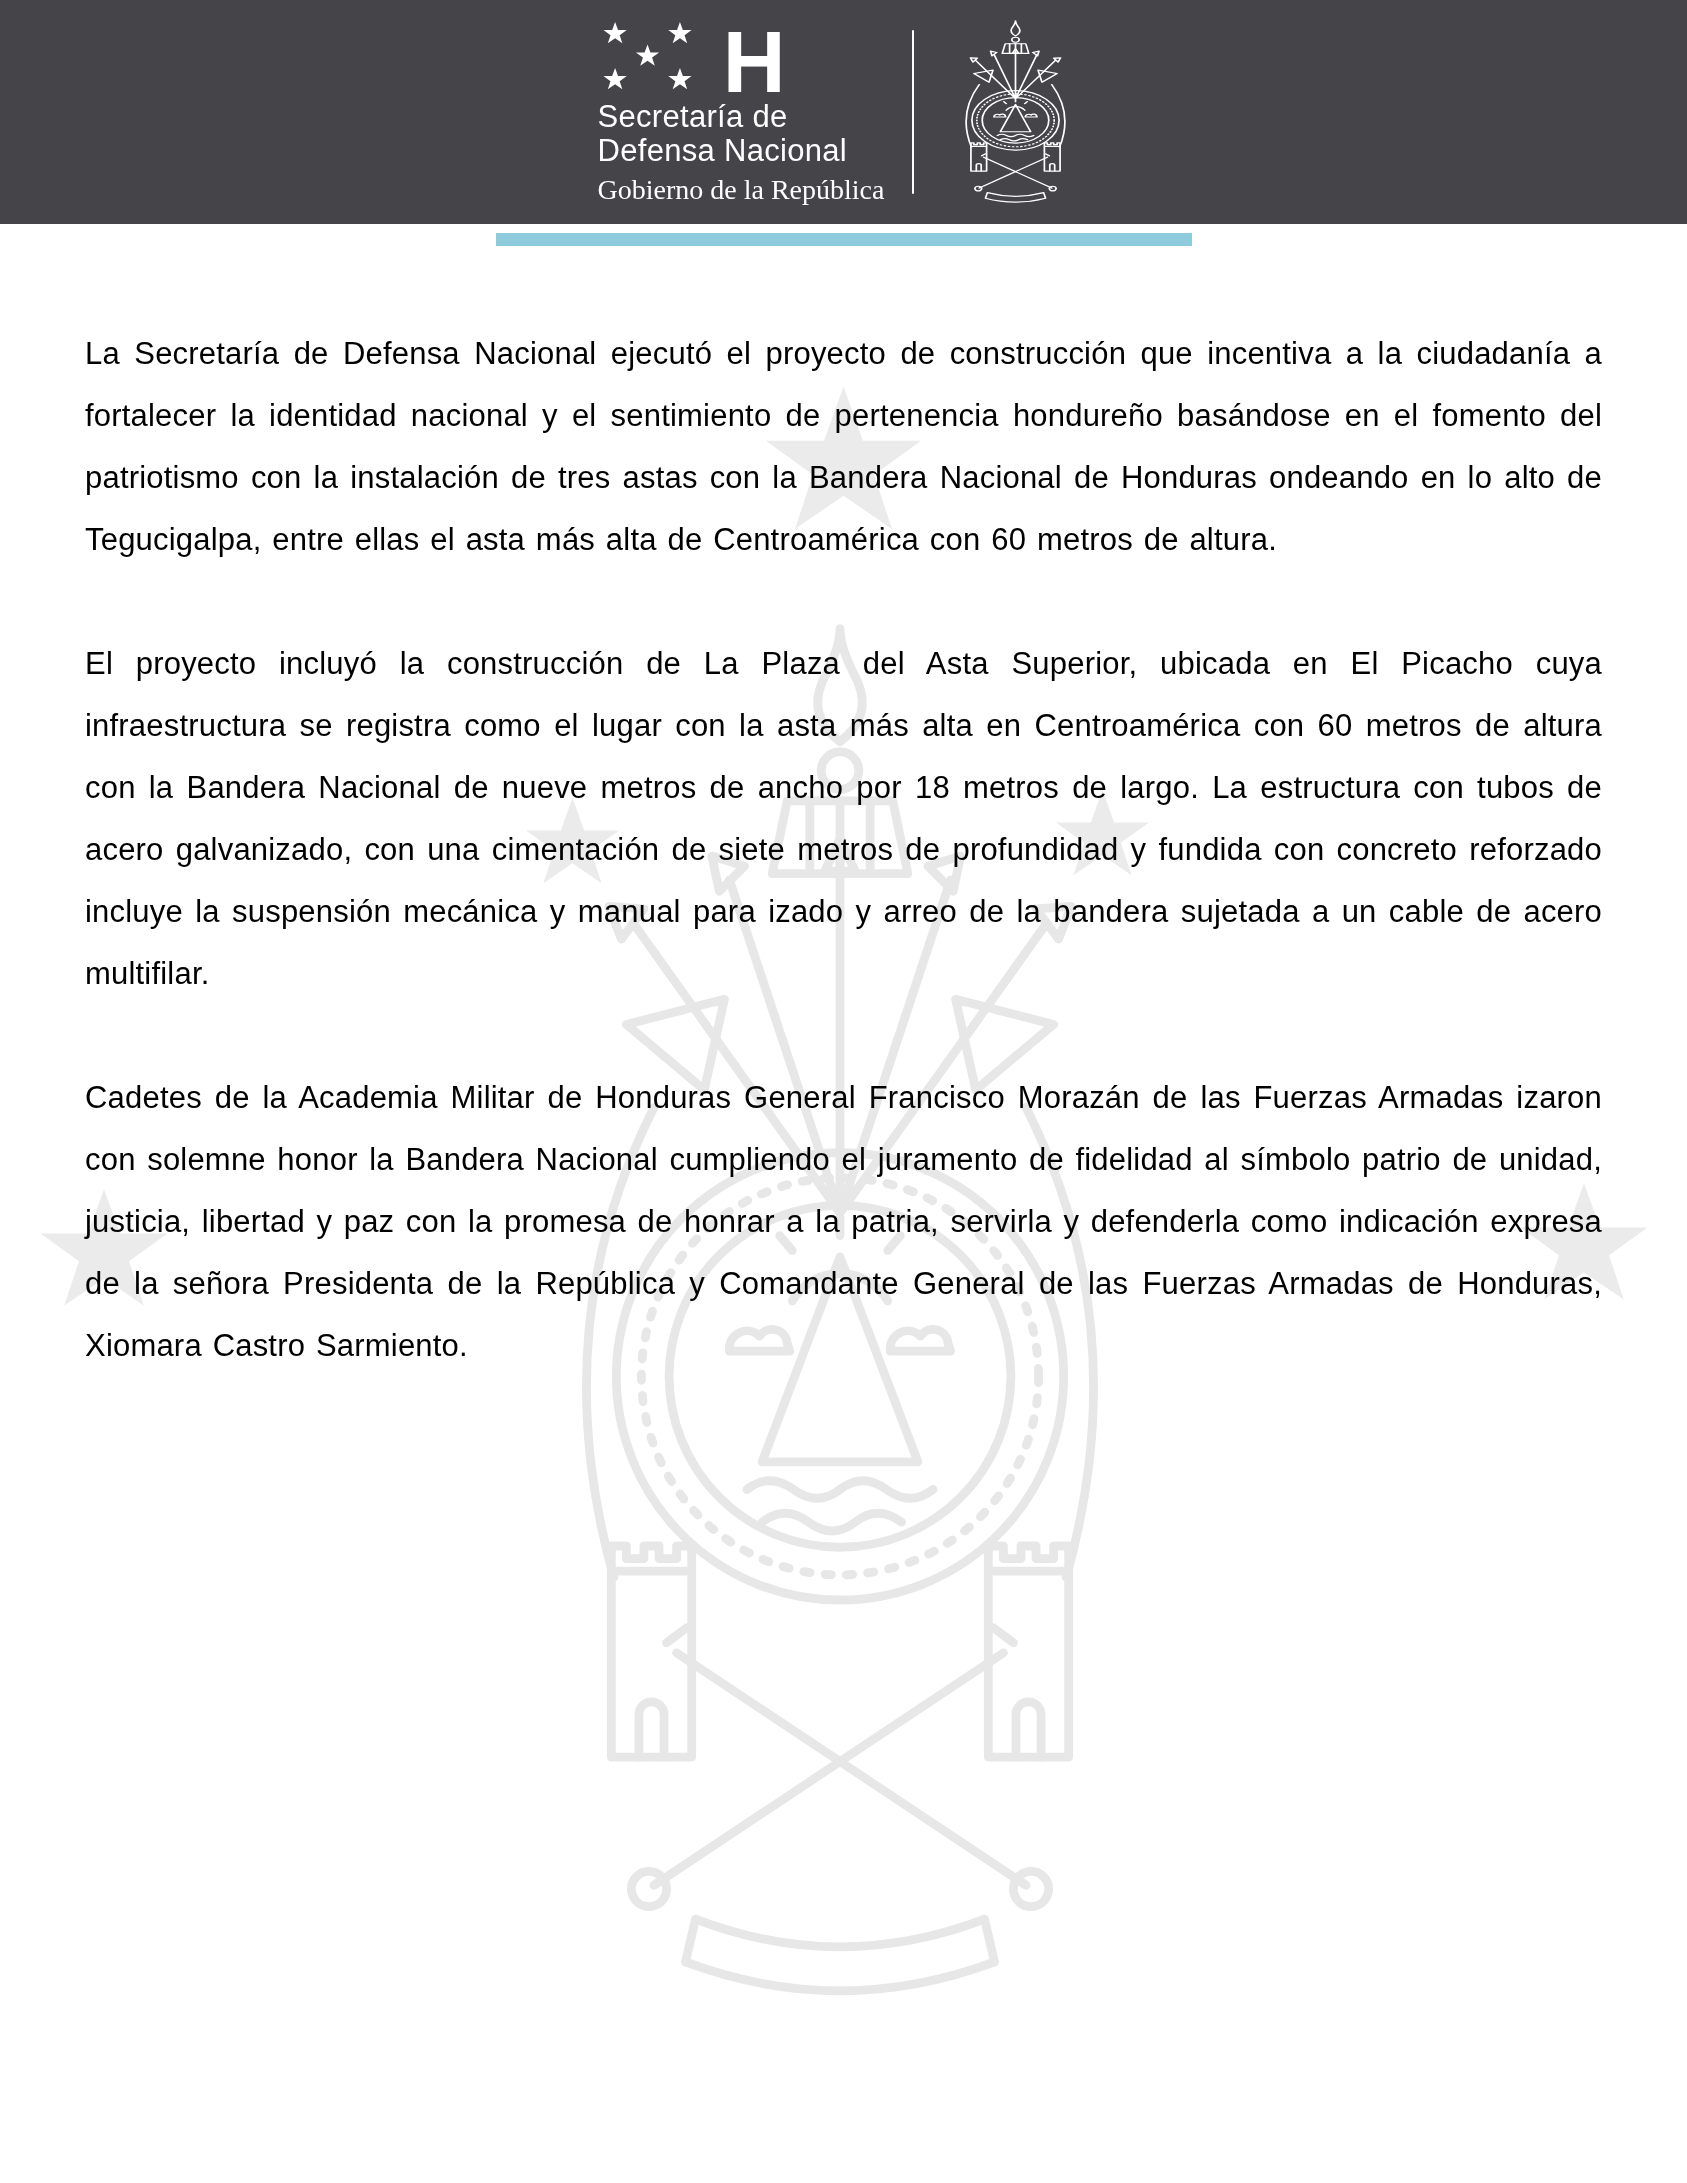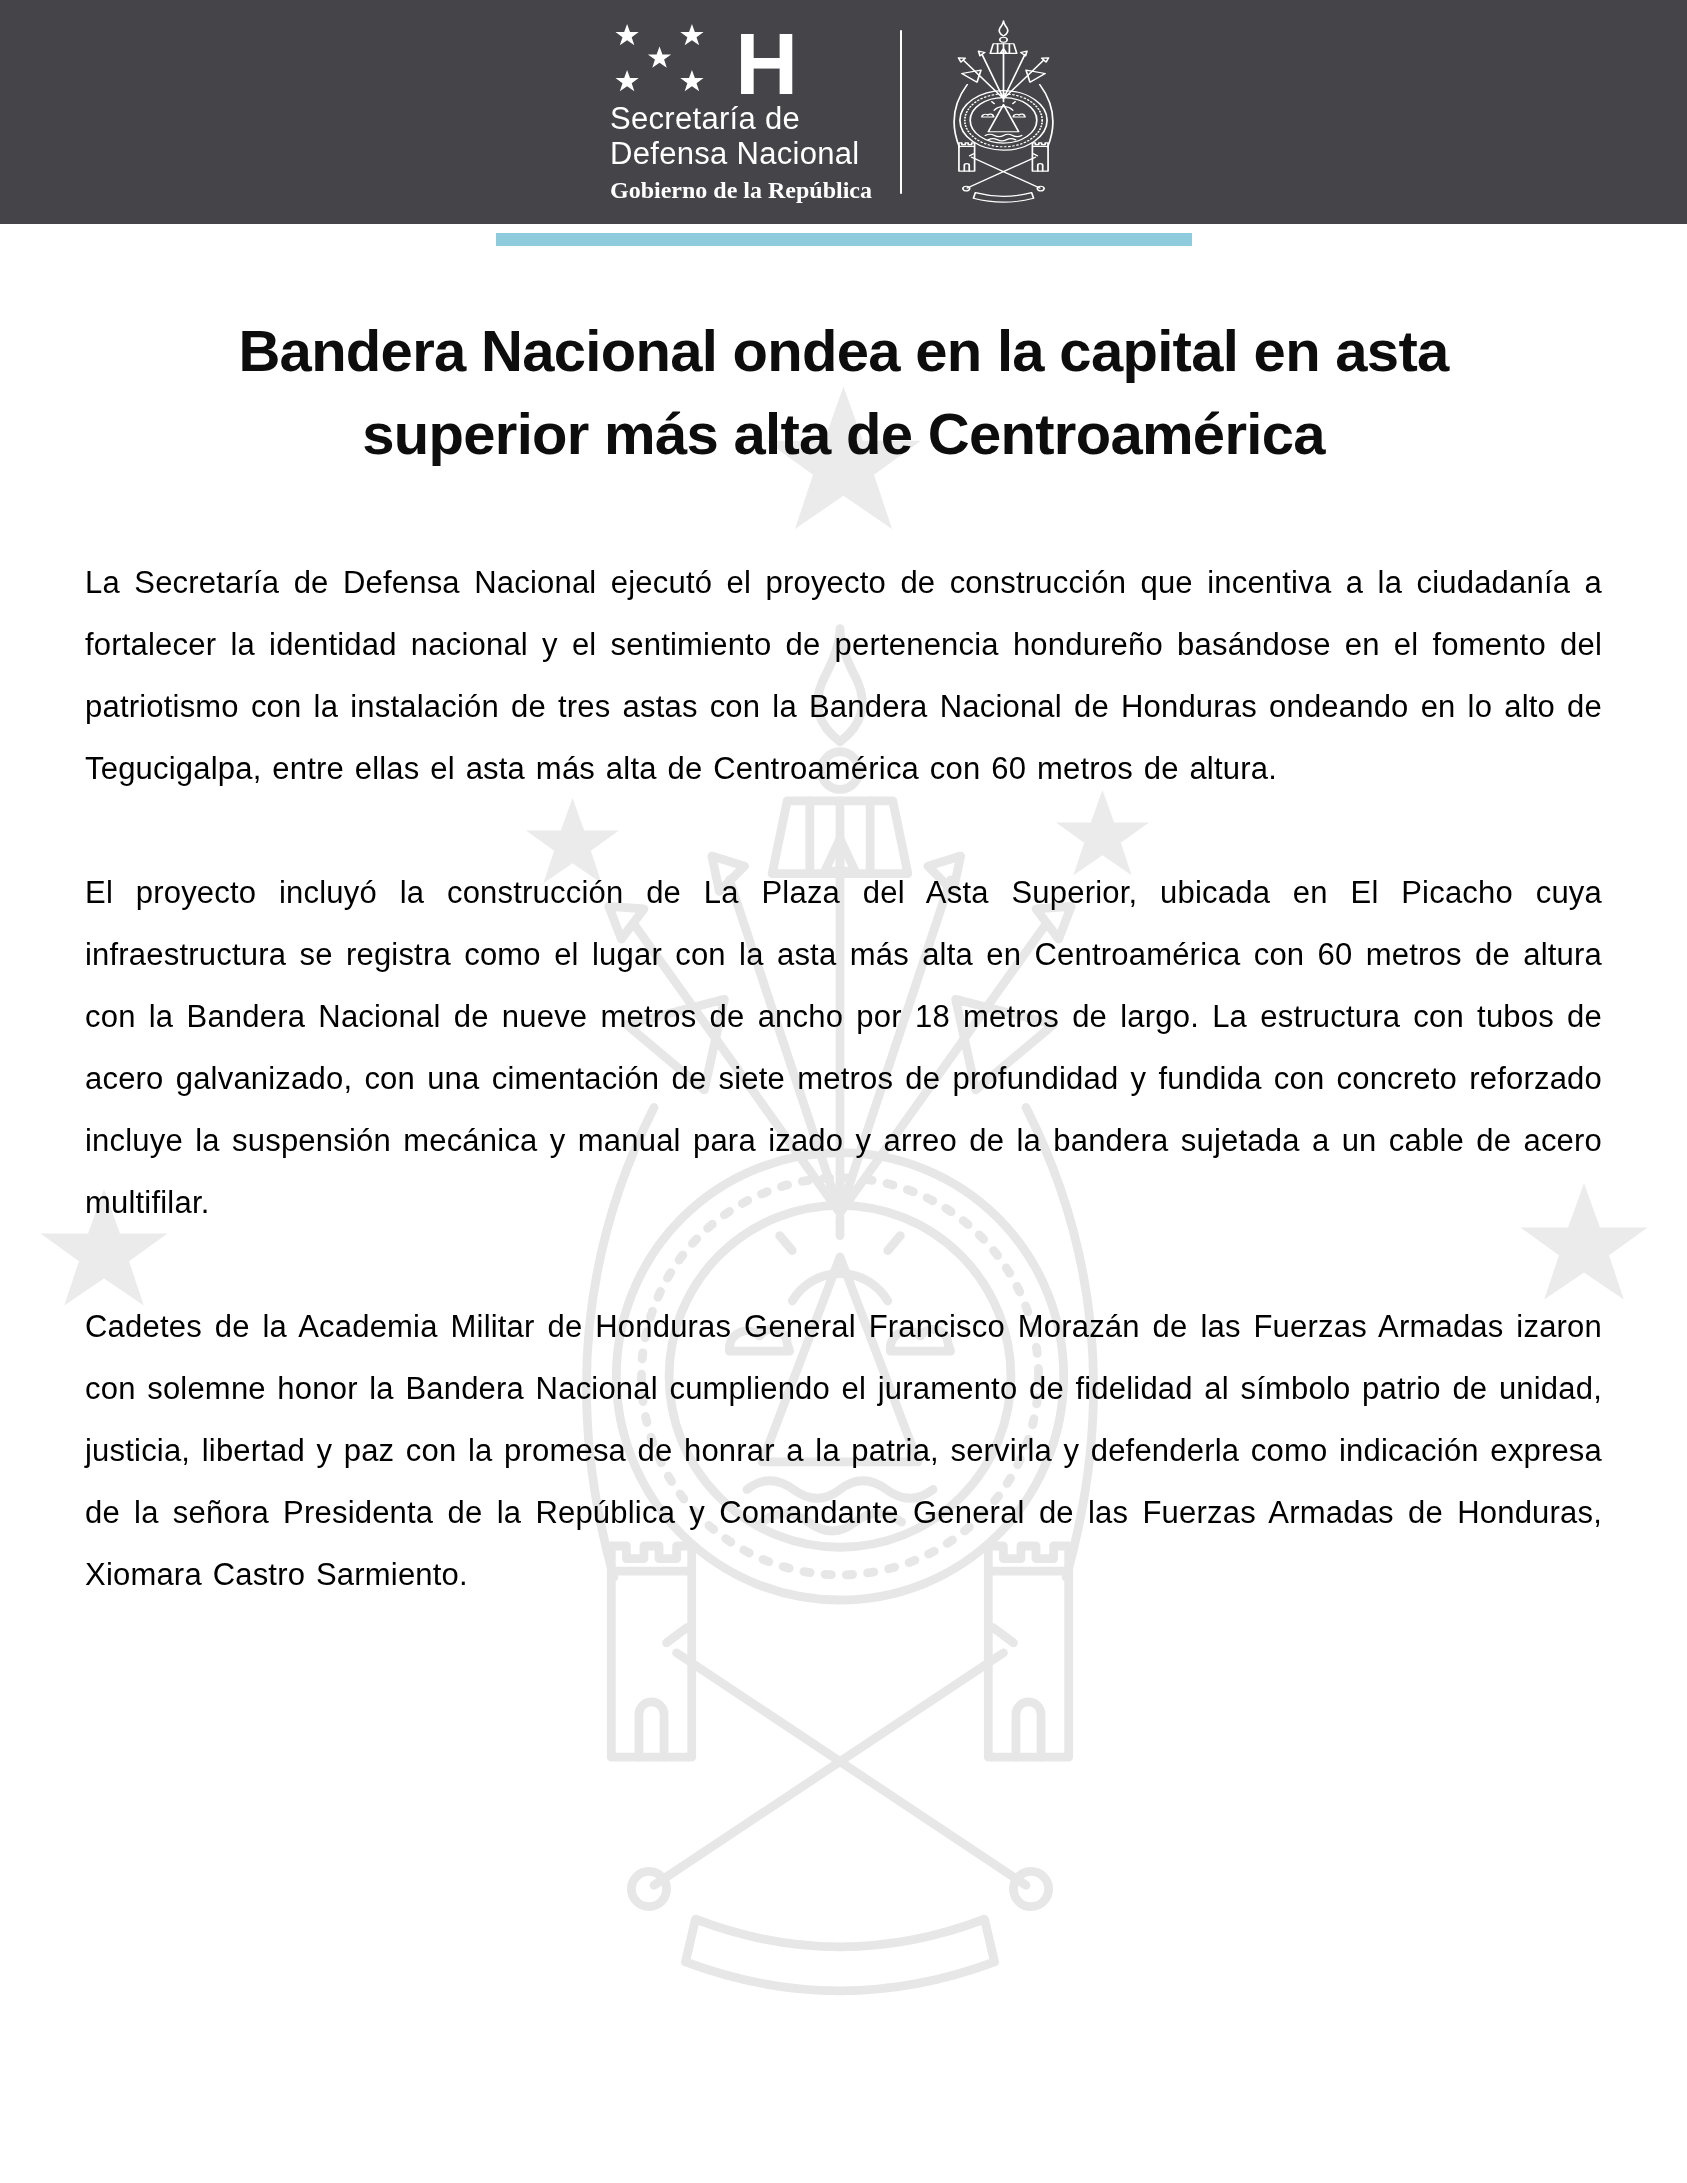--- a/index.html
+++ b/index.html
@@ -43,21 +43,21 @@
     font-size:87px;line-height:0.78;font-weight:800;
     letter-spacing:-1.3px;color:var(--logo-white);
   }
   .org1,.org2{
     font-size:31px;font-weight:400;line-height:1.12;
     letter-spacing:0.3px;color:var(--logo-white);
   }
   .org-sub{
     margin-top:5.3px;
     font-family:"Liberation Serif",serif;
-    font-size:24px;font-weight:700;color:var(--logo-white);
+    font-size:28px;font-weight:400;color:var(--logo-white);
   }
   .header-divider{width:2px;height:164px;background:var(--logo-white);border-radius:1.3px;}
   .header-emblem{width:147px;height:184px;color:var(--logo-white);}
   
   .content{position:relative;z-index:1;}
   .kicker{
     margin-top:74px;
     text-align:center;
     font-size:79px;line-height:0.95;
     font-weight:800;
@@ -175,21 +175,20 @@
     </div>
     <div class="header-divider"></div>
     <svg class="header-emblem" viewBox="0 0 222 278" width="147" height="184">
         <use href="#hn-emblem"></use>
       </svg>
   </header>
 
   <main class="content">
     <div class="kicker-bar"></div>
 
-    <h2 class="headline">Bandera Nacional ondea en la capital en asta superior más alta de Centroamérica</h2>
 
     <div class="body-text">
       <p class="para">La Secretaría de Defensa Nacional ejecutó el proyecto de construcción que incentiva a la ciudadanía a fortalecer la identidad nacional y el sentimiento de pertenencia hondureño basándose en el fomento del patriotismo con la instalación de tres astas con la Bandera Nacional de Honduras ondeando en lo alto de Tegucigalpa, entre ellas el asta más alta de Centroamérica con 60 metros de altura.</p>
       <p class="para">El proyecto incluyó la construcción de La Plaza del Asta Superior, ubicada en El Picacho cuya infraestructura se registra como el lugar con la asta más alta en Centroamérica con 60 metros de altura con la Bandera Nacional de nueve metros de ancho por 18 metros de largo. La estructura con tubos de acero galvanizado, con una cimentación de siete metros de profundidad y fundida con concreto reforzado incluye la suspensión mecánica y manual para izado y arreo de la bandera sujetada a un cable de acero multifilar.</p>
       <p class="para">Cadetes de la Academia Militar de Honduras General Francisco Morazán de las Fuerzas Armadas izaron con solemne honor la Bandera Nacional cumpliendo el juramento de fidelidad al símbolo patrio de unidad, justicia, libertad y paz con la promesa de honrar a la patria, servirla y defenderla como indicación expresa de la señora Presidenta de la República y Comandante General de las Fuerzas Armadas de Honduras, Xiomara Castro Sarmiento.</p>
     </div>
   </main>
 
 </div>
 

